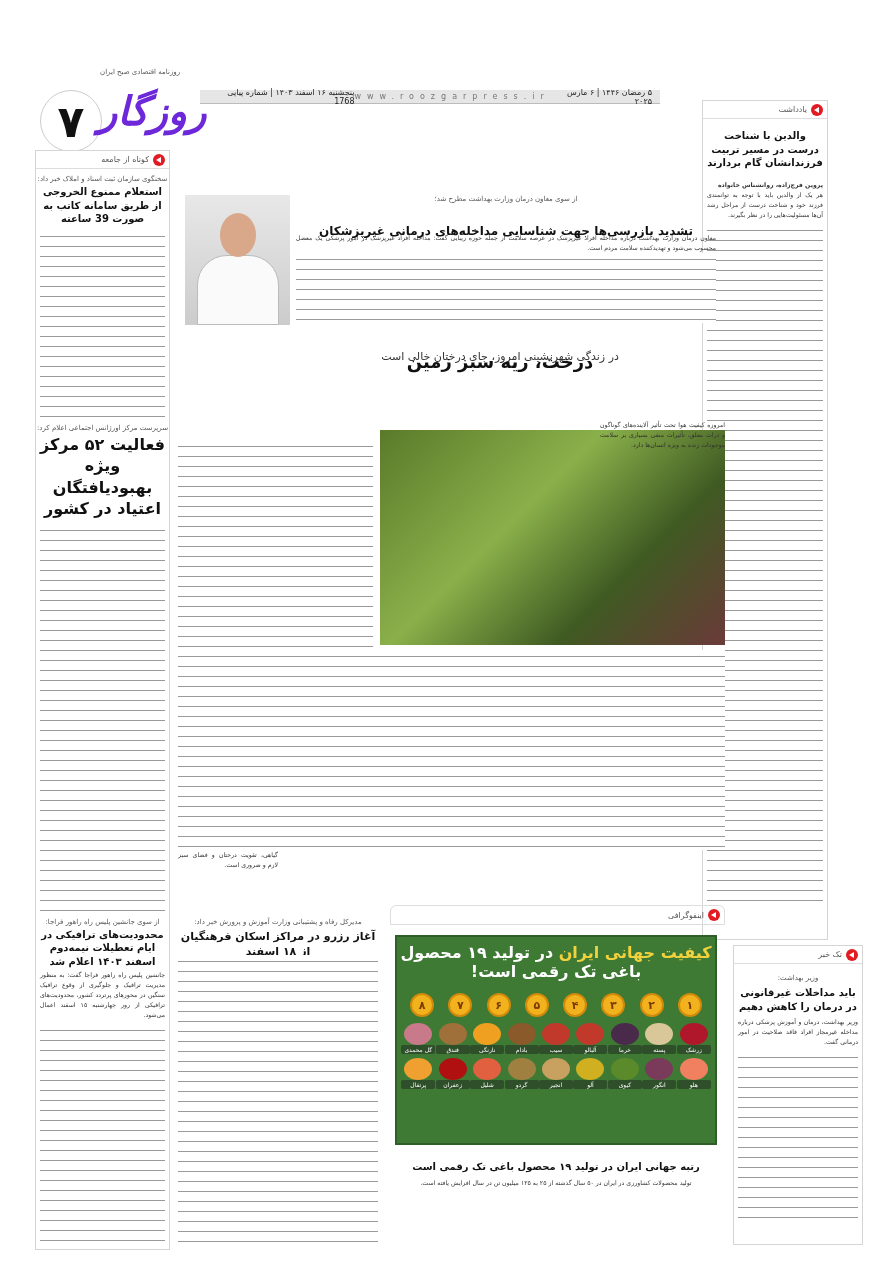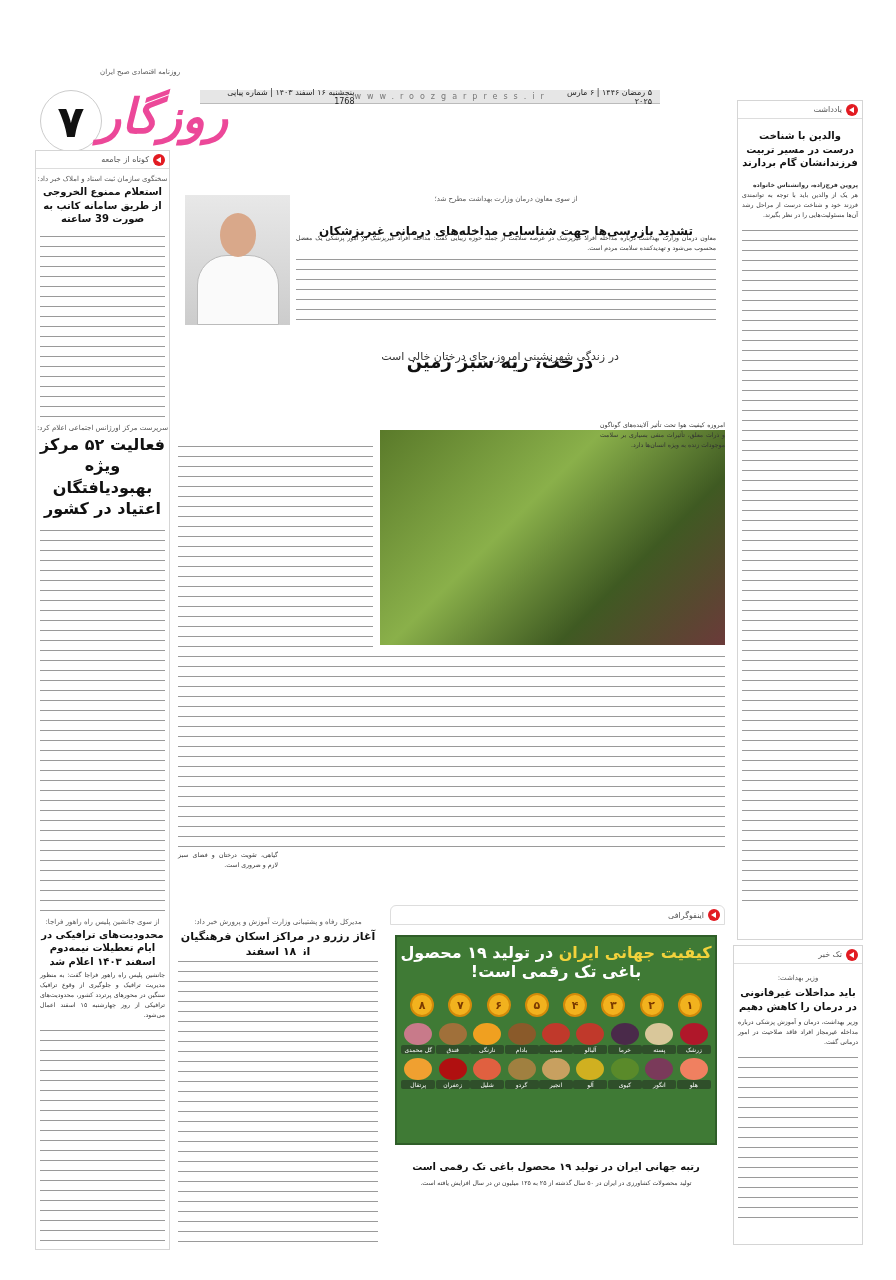--- a/index.html
+++ b/index.html
@@ -1,20 +1,20 @@
 <!DOCTYPE html>
 <html><head>
 <meta charset="utf-8">
 <style>
 *{box-sizing:border-box;margin:0;padding:0}
 body{width:896px;height:1280px;background:#fff;font-family:"DejaVu Sans",sans-serif;color:#222;position:relative;overflow:hidden;direction:rtl}
 .abs{position:absolute}
 .masthead{top:60px;left:0;width:896px;height:80px}
 .pgnum{left:40px;top:30px;width:62px;height:62px;border:1px solid #ccc;border-radius:50%;background:#fff;display:flex;align-items:center;justify-content:center;font-size:44px;font-weight:bold;color:#111}
-.logo{left:98px;top:28px;font-size:48px;font-weight:900;color:#ec4899;font-style:italic;letter-spacing:-2px}
+.logo{left:98px;top:28px;font-size:40px;font-weight:900;color:#6d28d9;font-style:italic;letter-spacing:-2px}
 .slogan{left:100px;top:8px;font-size:7px;color:#555}
 .datebar{left:200px;top:30px;width:460px;height:14px;background:#e6e6e6;border-bottom:1px solid #bbb;font-size:8px;display:flex;justify-content:space-between;align-items:center;padding:0 8px}
 .web{font-size:8px;letter-spacing:6px;color:#777;direction:ltr}
 .col{border:1px solid #d5d5d5;background:#fff;overflow:hidden}
 .kicker{font-size:7px;color:#555;text-align:center}
 .hl{font-weight:bold;text-align:center;color:#111;line-height:1.35}
 .body{font-size:6.2px;line-height:10px;color:#333;text-align:justify}
 .sec{display:flex;align-items:center;gap:4px;font-size:8px;color:#555;height:18px;border-bottom:1px solid #ddd;padding-right:4px}
 .secdot{width:12px;height:12px;border-radius:50%;background:#e21b22;position:relative}
 .secdot:after{content:"";position:absolute;left:3px;top:3px;border-right:5px solid #fff;border-top:3px solid transparent;border-bottom:3px solid transparent}
@@ -40,21 +40,21 @@
   <div class="abs pgnum">۷</div>
   <div class="abs slogan">روزنامه اقتصادی صبح ایران</div>
   <div class="abs logo">روزگار</div>
   <div class="abs datebar">
     <span>۵ رمضان ۱۴۴۶ | ۶ مارس ۲۰۲۵</span>
     <span class="web">www.roozgarpress.ir</span>
     <span>پنجشنبه ۱۶ اسفند ۱۴۰۳ | شماره پیاپی 1768</span>
   </div>
 </div>
 
-<div class="abs col" style="left:737px;top:100px;width:126px;height:840px">
+<div class="abs col" style="left:702px;top:100px;width:126px;height:840px">
   <div class="sec">
       <span class="secdot"></span>
       <span>یادداشت</span>
     </div>
   <div class="hl" style="font-size:10px;margin:10px 4px">والدین با شناخت درست در مسیر تربیت فرزندانشان گام بردارند</div>
   <div class="body" style="font-weight:bold;padding:0 4px">پروین فرج‌زاده، روانشناس خانواده</div>
   <div class="body" style="padding:0 4px">هر یک از والدین باید با توجه به توانمندی فرزند خود و شناخت درست از مراحل رشد آن‌ها مسئولیت‌هایی را در نظر بگیرند.</div>
   <div class="filler" style="height:680px;margin:4px"></div>
 </div>
 <div class="abs col" style="left:733px;top:945px;width:130px;height:300px">

